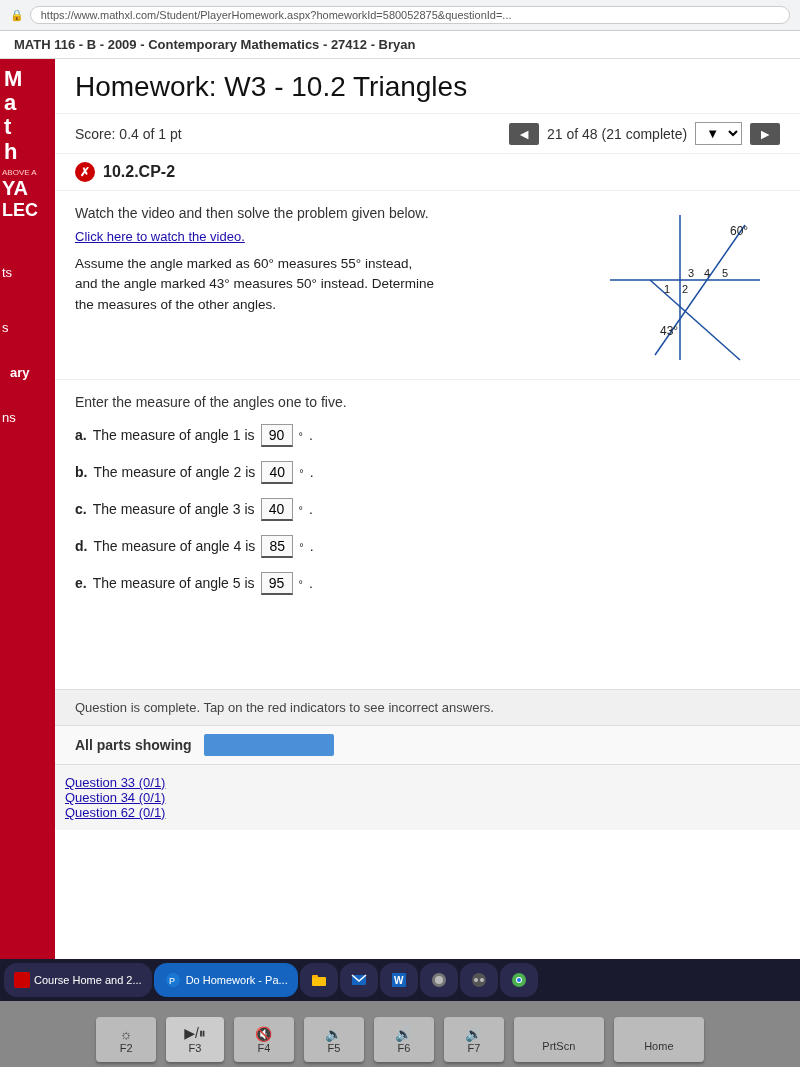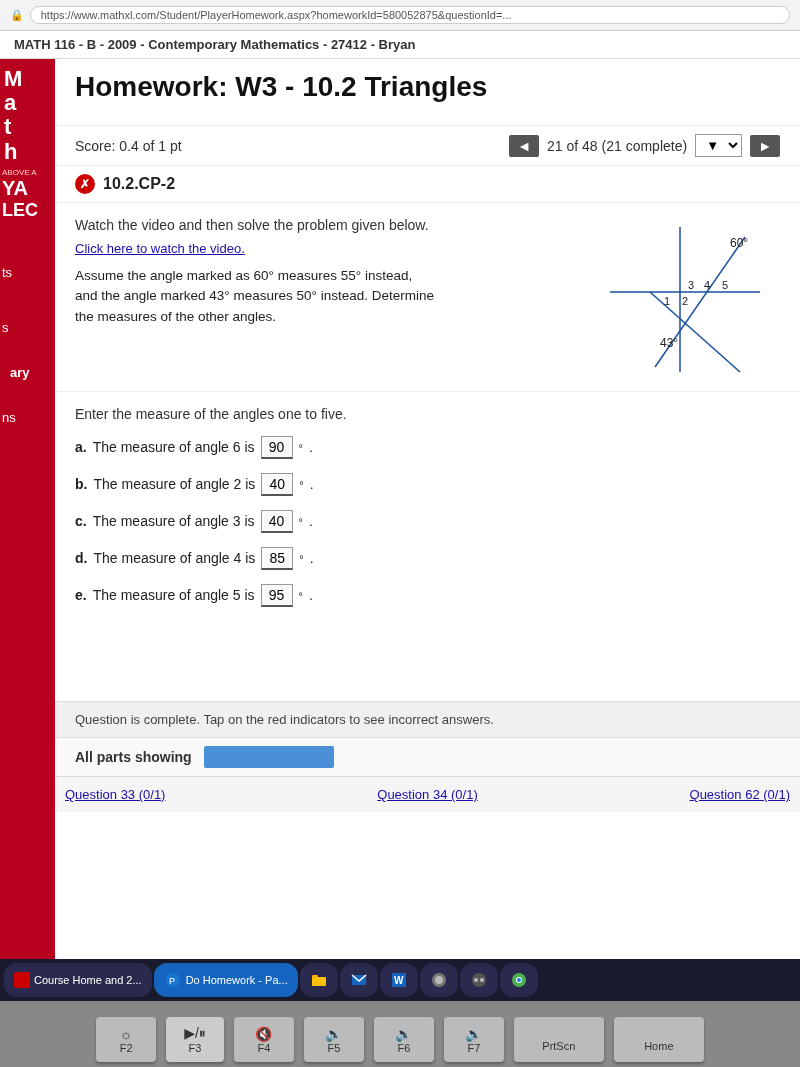--- a/index.html
+++ b/index.html
@@ -50,23 +50,23 @@
     }
 
     .content-area {
       flex: 1;
       background: white;
       padding: 0;
     }
 
     .page-title {
       font-size: 28px;
-      font-weight: bold;
+      font-weight: normal;
       color: #111;
-      padding: 12px 20px 22px 20px;
+      padding: 12px 20px 10px 20px;
       border-bottom: 1px solid #eee;
     }
 
     .score-nav-bar {
       display: flex;
       align-items: center;
       justify-content: space-between;
       padding: 8px 20px;
       border-bottom: 1px solid #eee;
     }
@@ -216,20 +216,21 @@
       border-radius: 2px;
     }
 
     .question-nav-bottom {
       display: flex;
       justify-content: space-between;
       padding: 10px 10px;
       background: #f5f5f5;
       border-top: 1px solid #ddd;
       font-size: 13px;
+      flex-direction: column;
     }
     .q-nav-link {
       color: #1a0dab;
       text-decoration: underline;
       cursor: pointer;
     }
 
     .taskbar {
       background: #1a1a2e;
       height: 42px;
@@ -384,21 +385,21 @@
           <text x="60" y="130" font-size="12" fill="#222">43°</text>
         </svg>
       </div>
     </div>
 
     <div class="answers-section">
       <div class="enter-instruction">Enter the measure of the angles one to five.</div>
 
       <div class="answer-row">
         <span class="answer-label">a.</span>
-        <span>The measure of angle 6 is</span>
+        <span>The measure of angle 1 is</span>
         <input class="answer-input" type="text" value="90" style="">
         <sup class="degree-sup">°</sup>
           <span>.</span>
       </div>
 
       <div class="answer-row">
         <span class="answer-label">b.</span>
         <span>The measure of angle 2 is</span>
         <input class="answer-input" type="text" value="40" style="">
         <sup class="degree-sup">°</sup>

